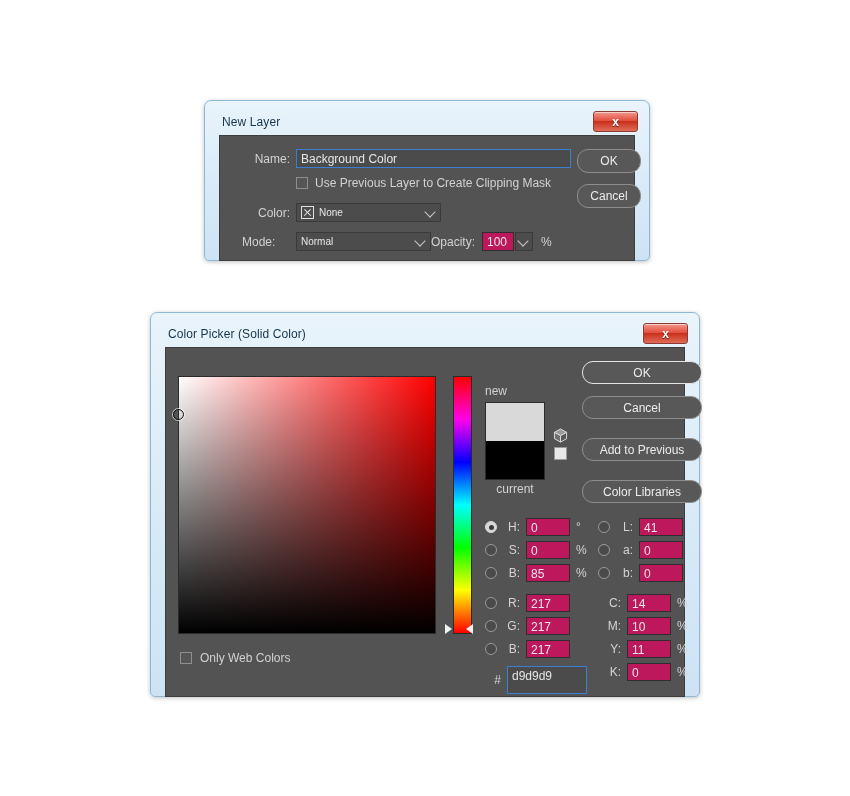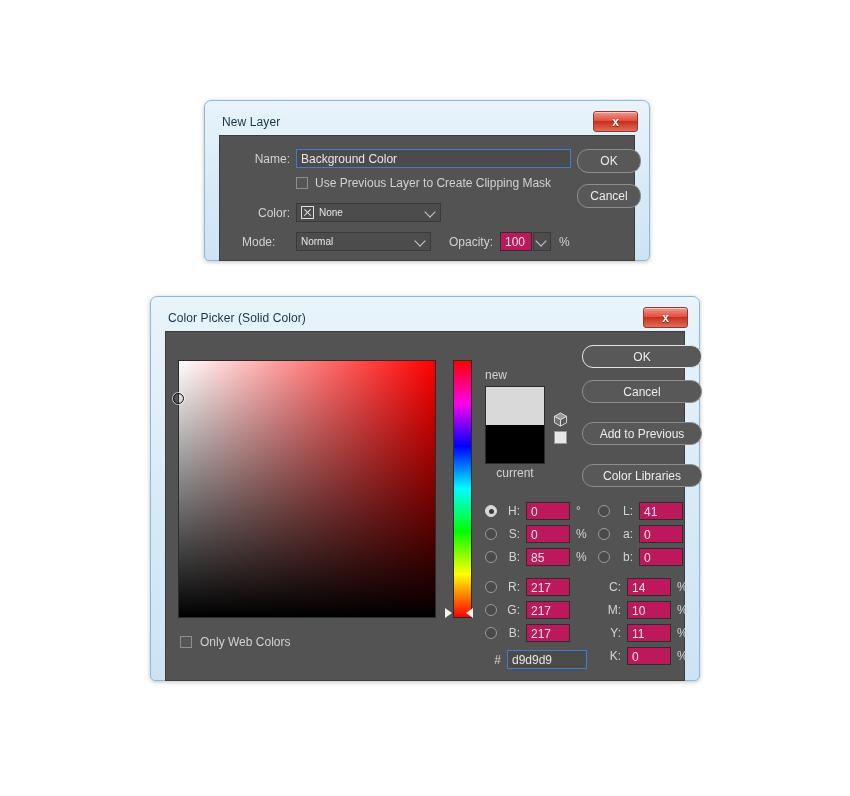--- a/index.html
+++ b/index.html
@@ -164,21 +164,21 @@
     content:"";
     position:absolute;
     left: 1px; top: 5px;
     width: 9px; height: 1.4px;
     background: #e8e8e8;
   }
   .xbox::before { transform: rotate(45deg); }
   .xbox::after  { transform: rotate(-45deg); }
 
   
-  #cp-win { left: 150px; top: 296px; width: 550px; height: 385px; }
+  #cp-win { left: 150px; top: 312px; width: 550px; height: 385px; }
   #cp-panel { height: 350px; }
 
   #sv-field {
     position: absolute;
     left: 12px; top: 28px;
     width: 256px; height: 256px;
     background:
       linear-gradient(to top, #000 0%, rgba(0,0,0,0) 100%),
       linear-gradient(to right, #fff 0%, #ff0000 100%);
     border: 1px solid #2b2b2b;
@@ -288,21 +288,21 @@
         <span class="caret"></span>
       </div>
     </div>
 
     <div class="nl-row" style="left:22px; top:96px;">
       <span class="lbl" style="width:48px; text-align:left;">Mode:</span>
       <div class="ps-select" style="width:135px; height:19px; margin-left:6px;">
         <span>Normal</span>
         <span class="caret"></span>
       </div>
-      <span class="lbl" style="margin-left:18px;">Opacity:</span>
+      <span class="lbl" style="margin-left:0;">Opacity:</span>
       <div class="ps-input" style="width:32px; height:19px; margin-left:7px; line-height:15px;">100</div>
       <div class="ps-select" style="width:18px; height:19px; margin-left:1px;">
         <span class="caret" style="right:5px;"></span>
       </div>
       <span class="lbl" style="margin-left:8px;">%</span>
     </div>
 
     <div class="ps-btn" style="position:absolute; left:357px; top:13px; width:64px; height:24px;">OK</div>
     <div class="ps-btn" style="position:absolute; left:357px; top:48px; width:64px; height:24px;">Cancel</div>
 
@@ -413,21 +413,21 @@
       <span class="num-unit">%</span>
     </div>
     <div class="num-row" style="left:439px; top:315px;">
       <span class="num-lbl">K:</span>
       <span class="ps-input num-in">0</span>
       <span class="num-unit">%</span>
     </div>
 
     <div class="num-row" style="left:319px; top:318px;">
       <span class="num-lbl">#</span>
-      <span class="ps-input focused" style="width:80px; height:19px; margin-left:6px; line-height:15px;">d9d9d9</span>
+      <span class="ps-input focused" style="width:80px; height:28px; margin-left:6px; line-height:15px;">d9d9d9</span>
     </div>
 
     <div class="num-row" style="left:14px; top:303px;">
       <span class="ps-check"></span>
       <span class="lbl" style="margin-left:8px;">Only Web Colors</span>
     </div>
 
   </div>
 </div>
 

